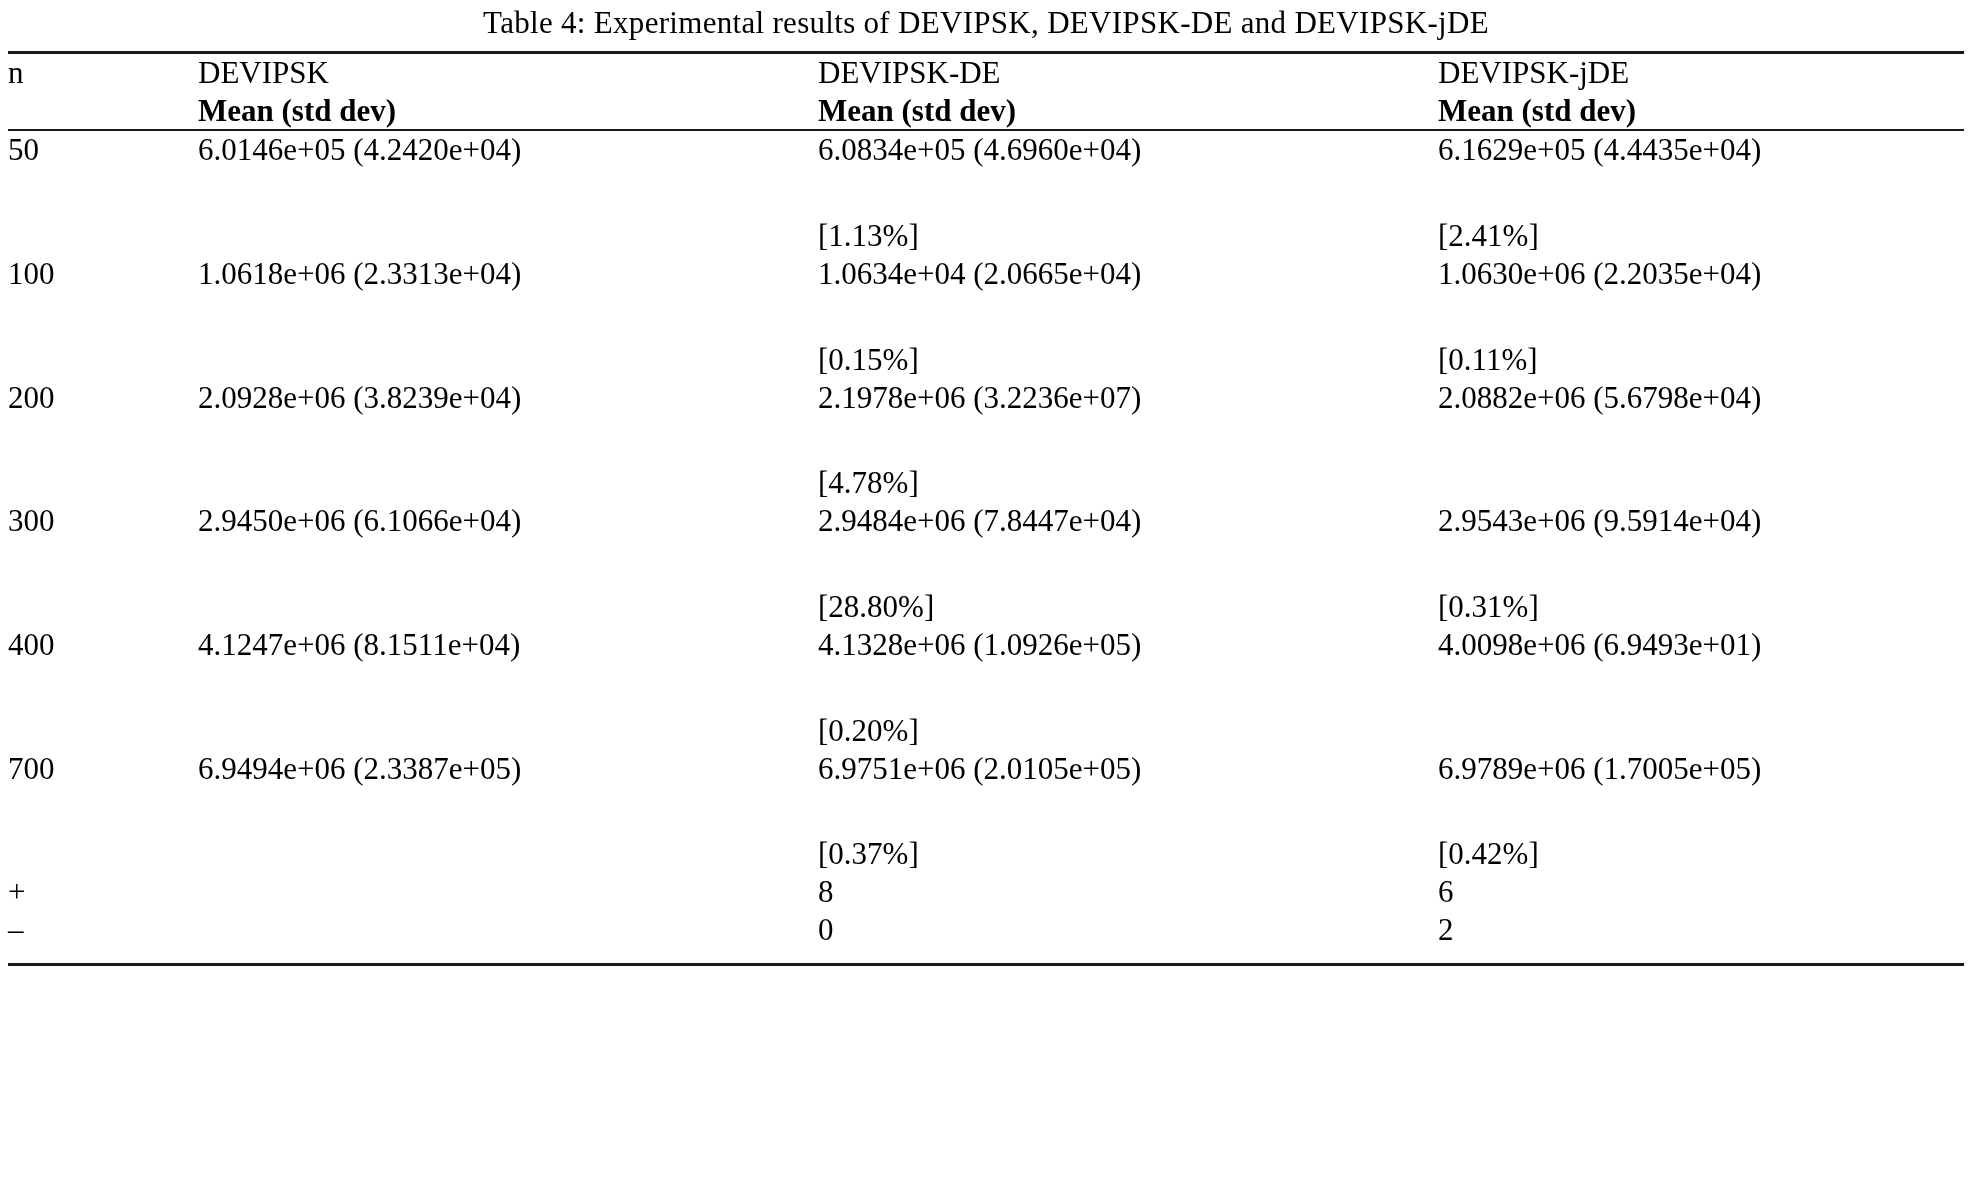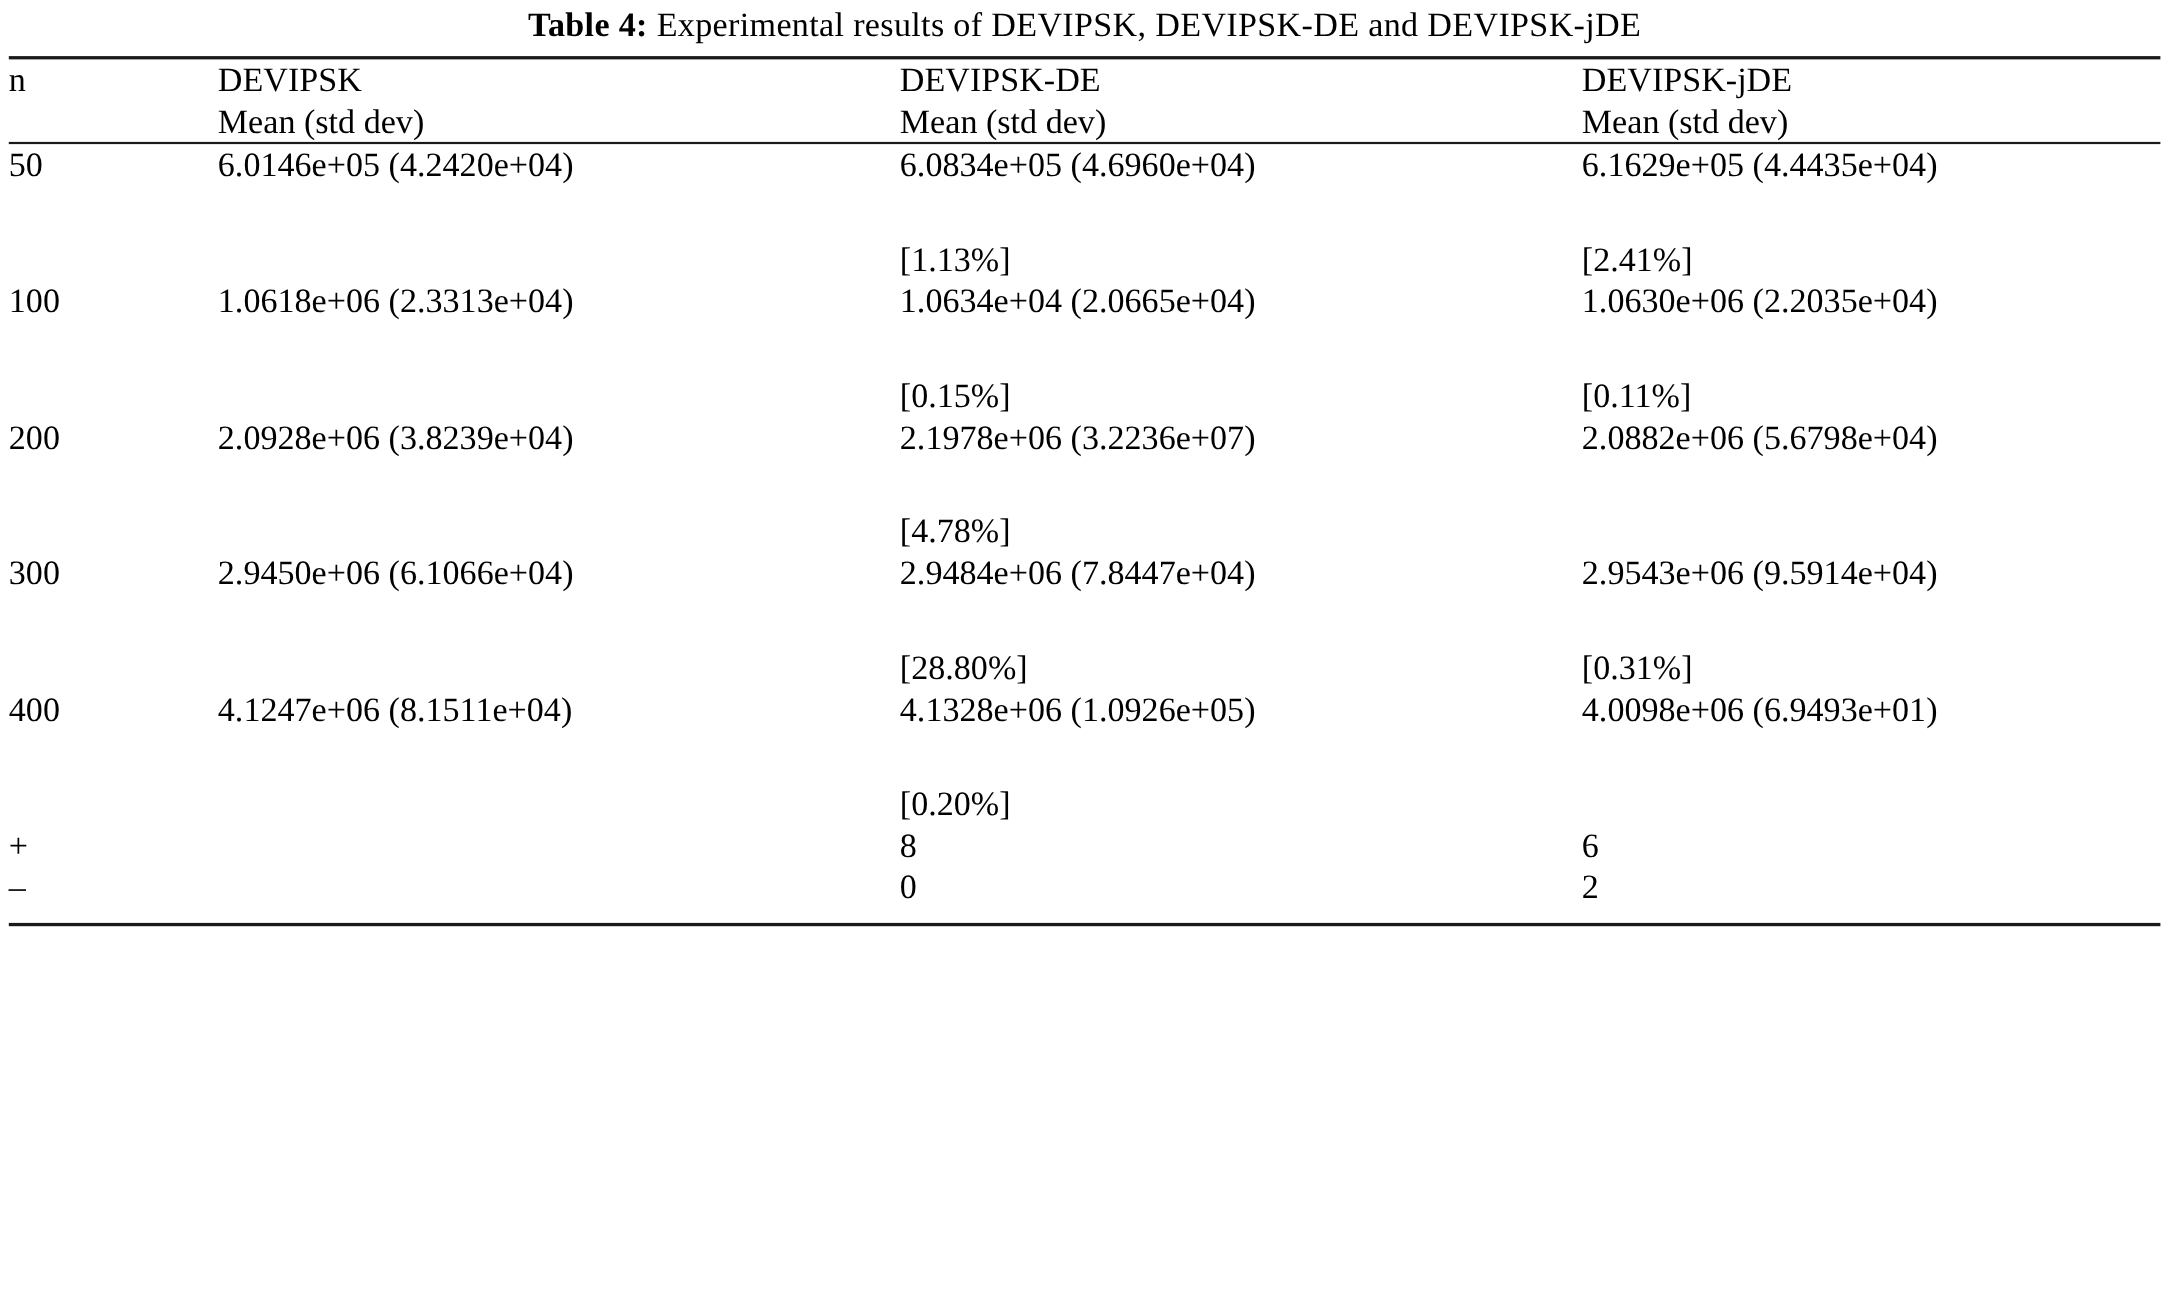--- a/index.html
+++ b/index.html
@@ -23,21 +23,21 @@
   }
   .caption {
     text-align: center;
     font-size: 31px;
     line-height: 1.25;
     padding-top: 4px;
     padding-bottom: 8px;
     letter-spacing: 0.3px;
   }
   .caption .lbl {
-    font-weight: bold;
+    font-weight: normal;
   }
   .rule-top {
     border-top: 3px solid #1a1a1a;
     width: 100%;
   }
   .rule-mid {
     border-top: 2px solid #1a1a1a;
     width: 100%;
   }
   .rule-bottom {
@@ -59,20 +59,21 @@
   .col-n    { width: 190px; }
   .col-a    { width: 620px; }
   .col-b    { width: 620px; }
   .col-c    { width: auto; }
   .hdr-cell {
     padding-top: 10px;
     padding-bottom: 10px;
   }
   .hdr-line2 {
     display: block;
+    font-weight: bold;
   }
   .body-row td {
     padding-top: 3px;
     padding-bottom: 3px;
   }
   .pct {
     display: block;
     margin-top: 48px;
   }
   .spacer-bottom {
@@ -210,20 +211,35 @@
           <span class="pct">[0.20%]</span>
         </td>
         <td>
           <span>4.0098e+06 (6.9493e+01)</span>
           <span class="pct"></span>
         </td>
       </tr>
 
 
 
+      <tr class="body-row">
+        <td>700</td>
+        <td>
+          <span>6.9494e+06 (2.3387e+05)</span>
+          <span class="pct"></span>
+        </td>
+        <td>
+          <span>6.9751e+06 (2.0105e+05)</span>
+          <span class="pct">[0.37%]</span>
+        </td>
+        <td>
+          <span>6.9789e+06 (1.7005e+05)</span>
+          <span class="pct">[0.42%]</span>
+        </td>
+      </tr>
 
       <tr class="tail-row">
         <td>+</td>
         <td></td>
         <td>8</td>
         <td>6</td>
       </tr>
 
       <tr class="tail-row">
         <td>–</td>

